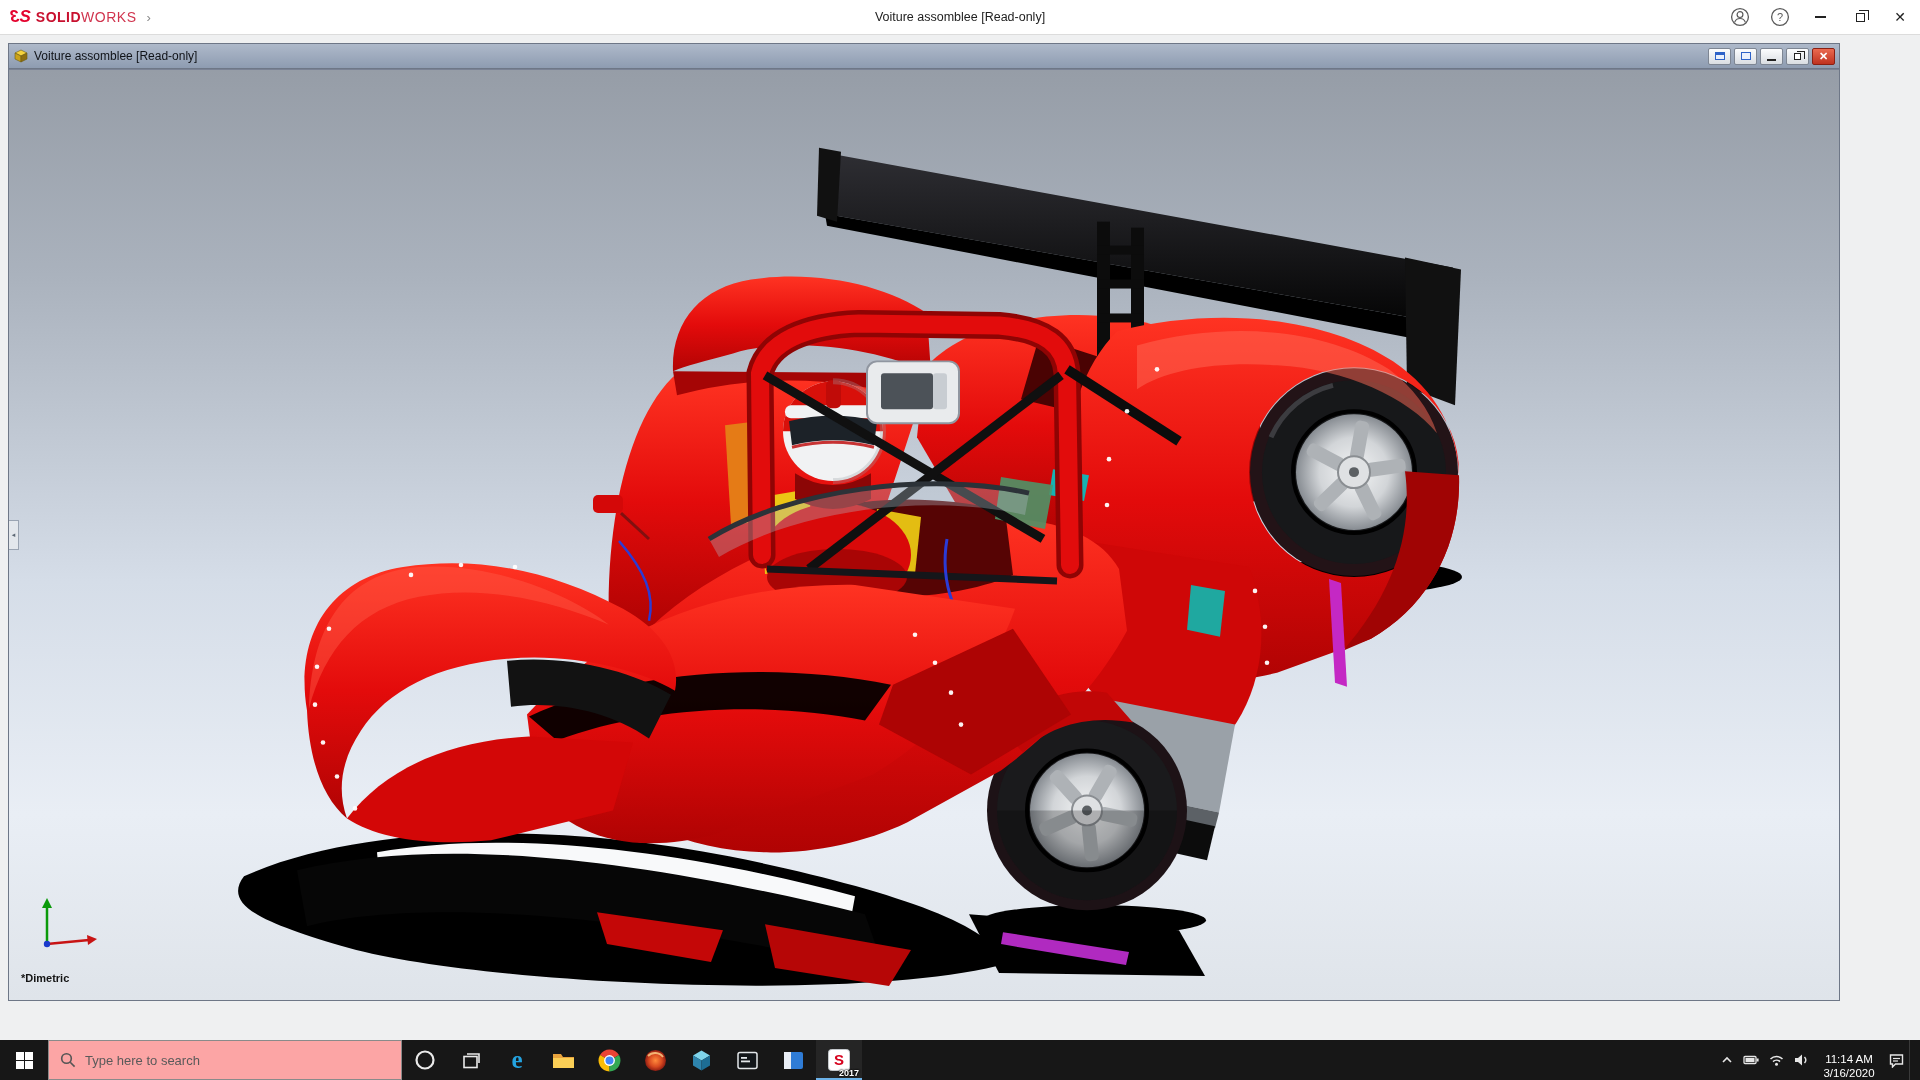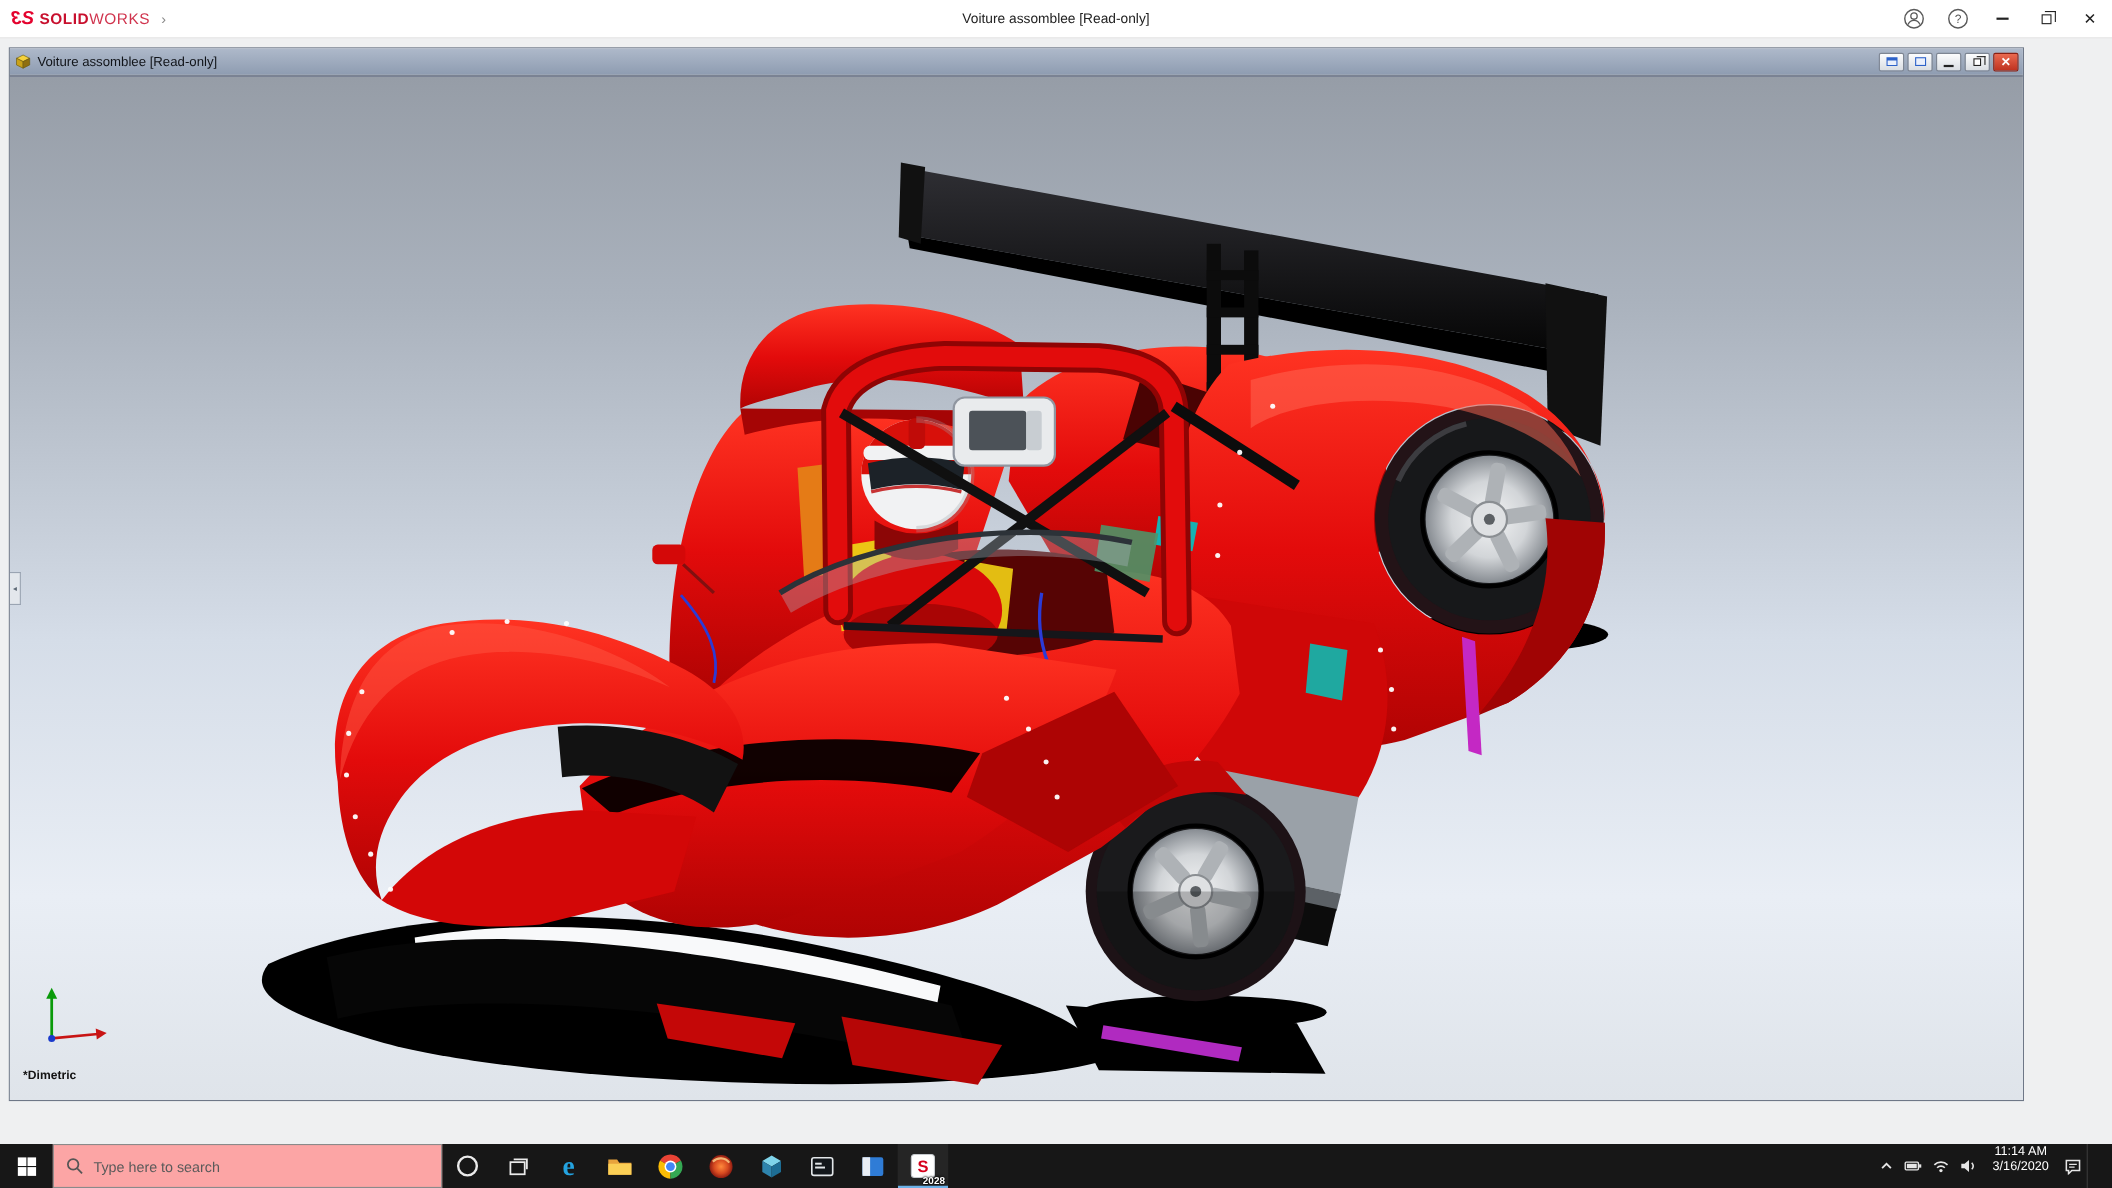--- a/index.html
+++ b/index.html
@@ -59,21 +59,21 @@
   #taskbar { position:absolute; bottom:0; left:0; right:0; height:40px; background:#171717;
              display:flex; align-items:center; }
   .tbtn { width:46px; height:40px; display:flex; align-items:center; justify-content:center; position:relative; }
   #start-button { width:48px; }
   #search-box { width:354px; height:40px; background:#fca5a5; border:1px solid #8a8a8a;
                 display:flex; align-items:center; gap:9px; padding:0 11px; }
   #search-box span { font-size:13px; color:#5a5a5a; }
   #sw-task-btn { background:#252525; box-shadow:inset 0 -2px 0 #6cb2e8; }
   .sw-badge { position:absolute; right:3px; bottom:2px; font-size:9px; font-weight:700; color:#fff;
               text-shadow:0 0 2px #000, 0 0 2px #000; }
-  #tray { margin-left:auto; display:flex; align-items:flex-start; height:40px; padding-right:18px; }
+  #tray { margin-left:auto; display:flex; align-items:flex-end; height:40px; padding-right:6px; }
   .tray-icon { width:25px; height:40px; display:flex; align-items:center; justify-content:center; }
   #clock { width:70px; text-align:center; color:#fff; font-size:11.5px; line-height:14px; padding:0 3px; }
   #show-desktop { width:5px; height:40px; border-left:1px solid #3a3a3a; }
 </style>
 </head>
 <body>
 
 <div id="screen">
 
   <header id="titlebar">
@@ -428,21 +428,21 @@
       <svg width="25" height="25" viewBox="0 0 25 25">
         <rect x="3" y="4" width="19" height="17" rx="2" fill="#2f7cd6"></rect>
         <rect x="3" y="4" width="7" height="17" fill="#e9eef5"></rect>
       </svg>
     </div>
     <div class="tbtn" id="sw-task-btn">
       <svg width="24" height="24" viewBox="0 0 24 24">
         <rect x="1.5" y="1.5" width="21" height="21" rx="3" fill="#fff" stroke="#c5c9cd"></rect>
         <text x="12" y="17" text-anchor="middle" font-size="15" font-weight="bold" fill="#d6001c">S</text>
       </svg>
-      <span class="sw-badge">2028</span>
+      <span class="sw-badge">2017</span>
     </div>
 
     <div id="tray">
       <div class="tray-icon">
         <svg width="16" height="16" viewBox="0 0 16 16">
           <polyline points="4,10 8,6 12,10" fill="none" stroke="#e6e6e6" stroke-width="1.6"></polyline>
         </svg>
       </div>
       <div class="tray-icon">
         <svg width="17" height="16" viewBox="0 0 17 16">

